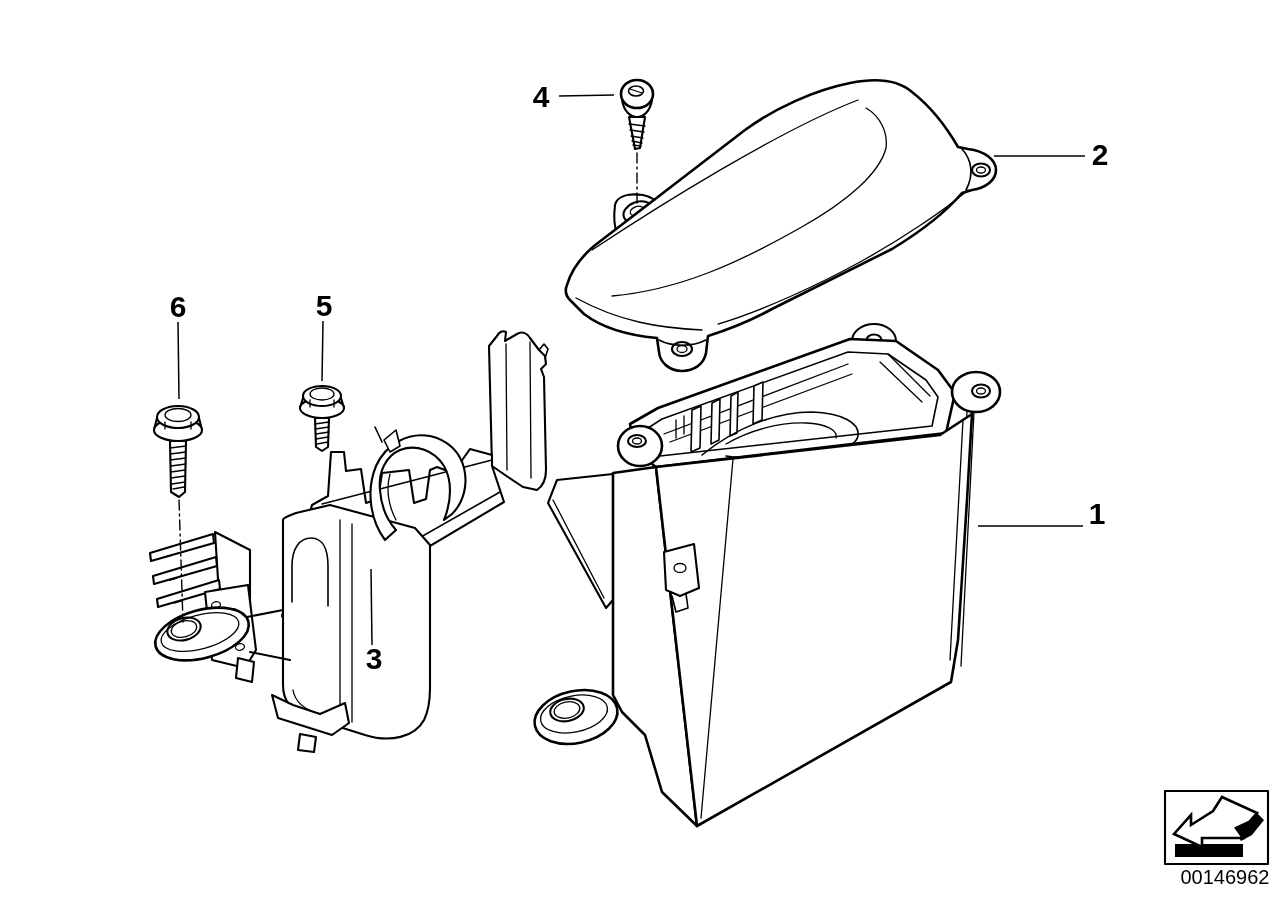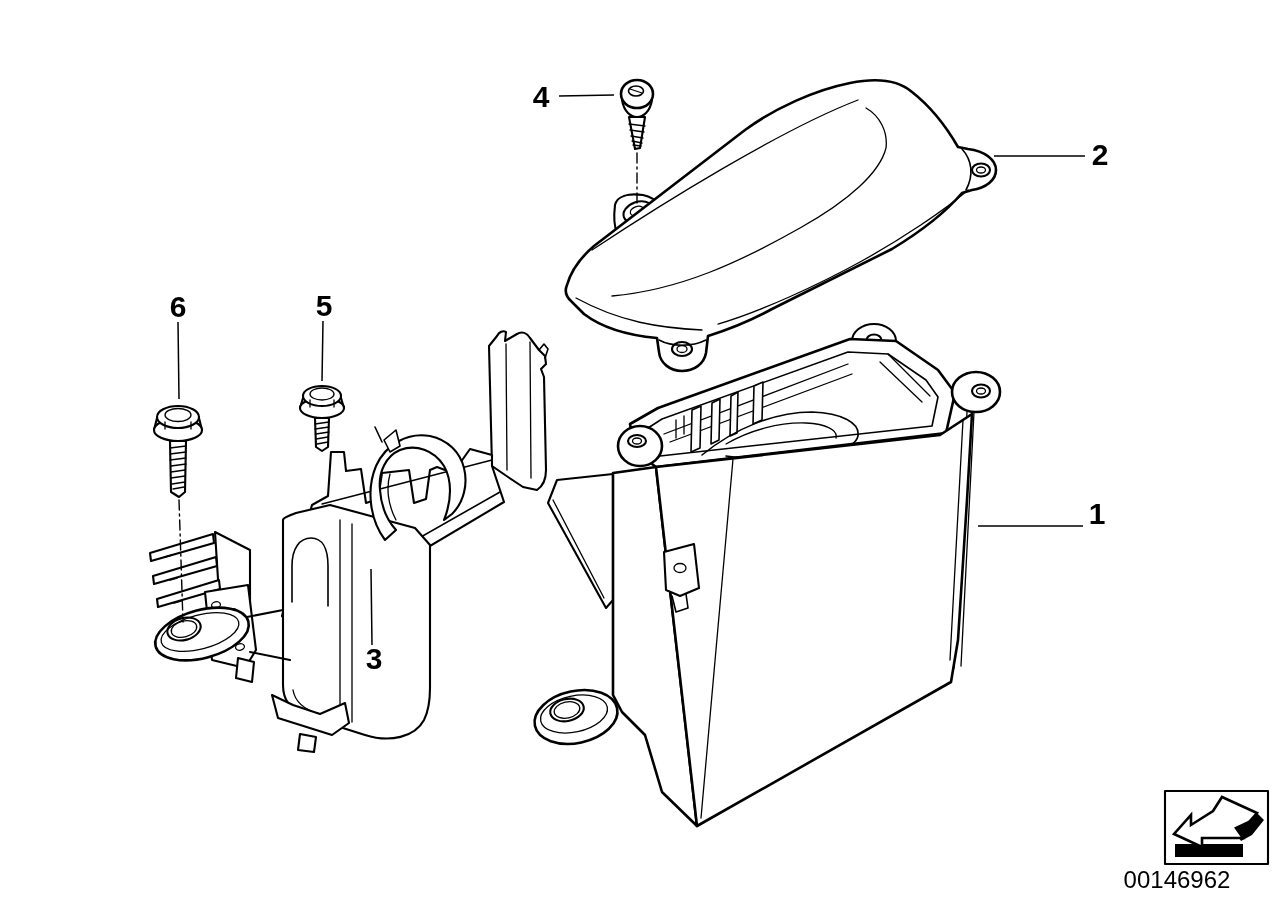--- a/index.html
+++ b/index.html
@@ -13,22 +13,22 @@
   svg .k{stroke:none;fill:#000;}
   .w3{stroke-width:2.6;} .w2{stroke-width:2.1;} .w1{stroke-width:1.3;} .w15{stroke-width:1.6;}
   .dash{stroke-dasharray:10 4 2 4;stroke-width:1.4;}
   .leader{stroke:#000;stroke-width:1.5;fill:none;}
   .callout{
     position:absolute;transform:translate(-50%,-50%);
     font-weight:bold;font-size:30px;line-height:1;color:#000;
     font-family:"Liberation Sans",sans-serif;user-select:none;
   }
   .part-number{
-    position:absolute;left:1120px;top:866px;width:114px;text-align:center;
-    font-size:24px;color:#000;font-family:"Liberation Sans",sans-serif;
+    position:absolute;left:1168px;top:866px;width:114px;text-align:center;
+    font-size:20px;color:#000;font-family:"Liberation Sans",sans-serif;
   }
 </style>
 </head>
 <body>
 
 <div class="stage">
 <svg width="1288" height="910" viewBox="0 0 1288 910">
 
   <g>
 

